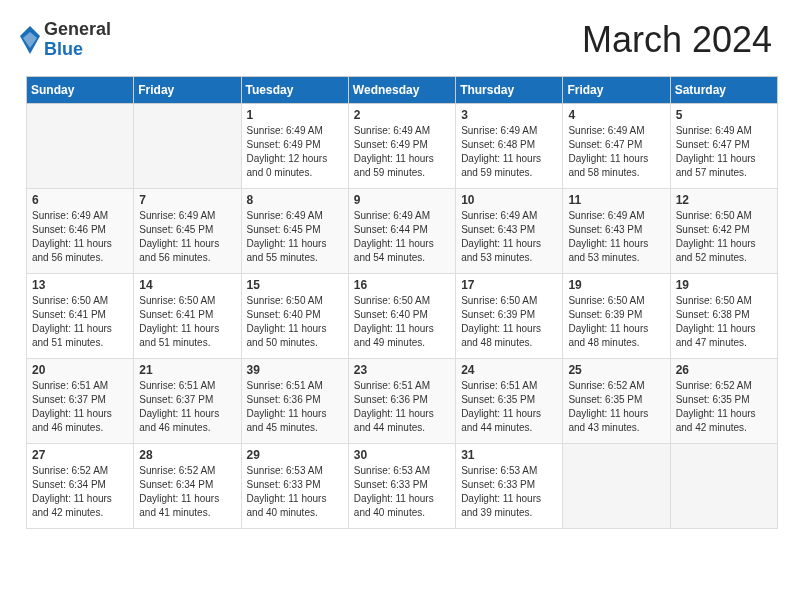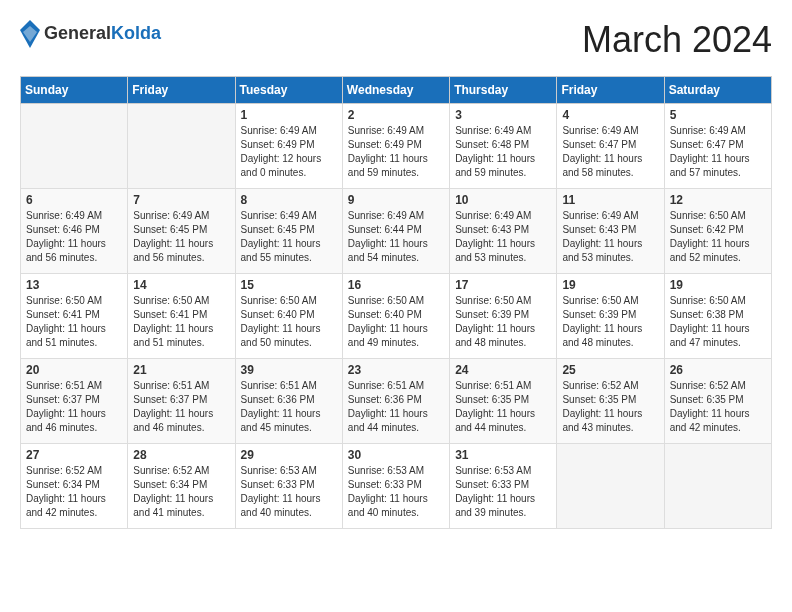--- a/index.html
+++ b/index.html
@@ -15,21 +15,21 @@
       justify-content: space-between;
       align-items: flex-start;
       margin-bottom: 16px;
     }
     .logo {
       display: flex;
       align-items: center;
     }
     .logo-text {
       display: flex;
-      flex-direction: row;
+      flex-direction: column;
       font-size: 18px;
       font-weight: bold;
       line-height: 1.1;
     }
     .logo-general { color: #333; }
     .logo-blue { color: #1a6fba; }
     .logo-icon {
       width: 20px;
       height: 28px;
       margin-right: 4px;
@@ -44,20 +44,21 @@
       line-height: 1.1;
     }
     .location {
       font-size: 14px;
       color: #555;
     }
     .calendar {
       width: 100%;
       border-collapse: collapse;
       border: 1px solid #ccc;
+      margin-left: 6px;
     }
     .calendar th {
       background-color: #1a6fba;
       color: #fff;
       font-size: 12px;
       font-weight: bold;
       padding: 6px 4px;
       text-align: left;
       border: 1px solid #ccc;
     }
@@ -91,21 +92,21 @@
 <body>
 
 <div class="header">
   <div class="logo">
     <svg class="logo-icon" viewBox="0 0 20 28">
       <polygon points="10,0 20,10 10,28 0,10" fill="#1a6fba"></polygon>
       <polygon points="10,6 17,12 10,22 3,12" fill="#fff" opacity="0.4"></polygon>
     </svg>
     <div class="logo-text">
       <span class="logo-general">General</span>
-      <span class="logo-blue">Kolda</span>
+      <span class="logo-blue">Blue</span>
     </div>
   </div>
   <div class="title-block">
     <div class="month-title">March 2024</div>
   </div>
 </div>
 
 <table class="calendar">
   <thead>
     <tr>

